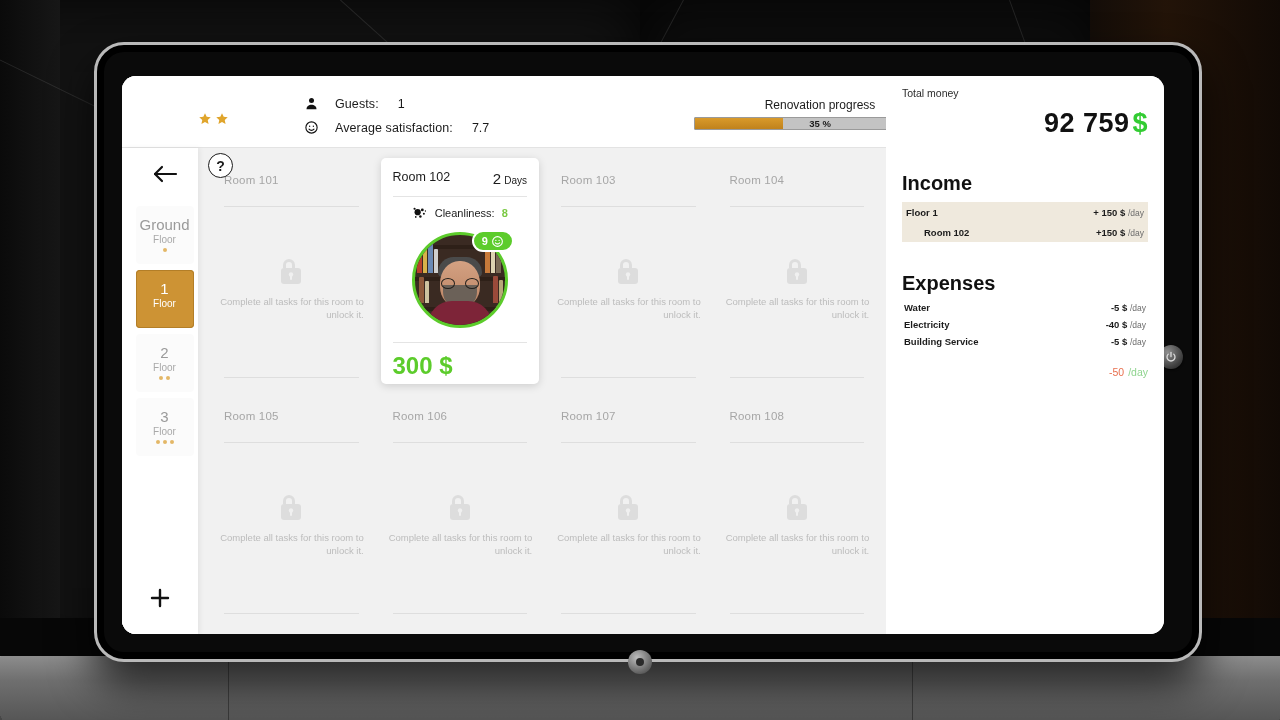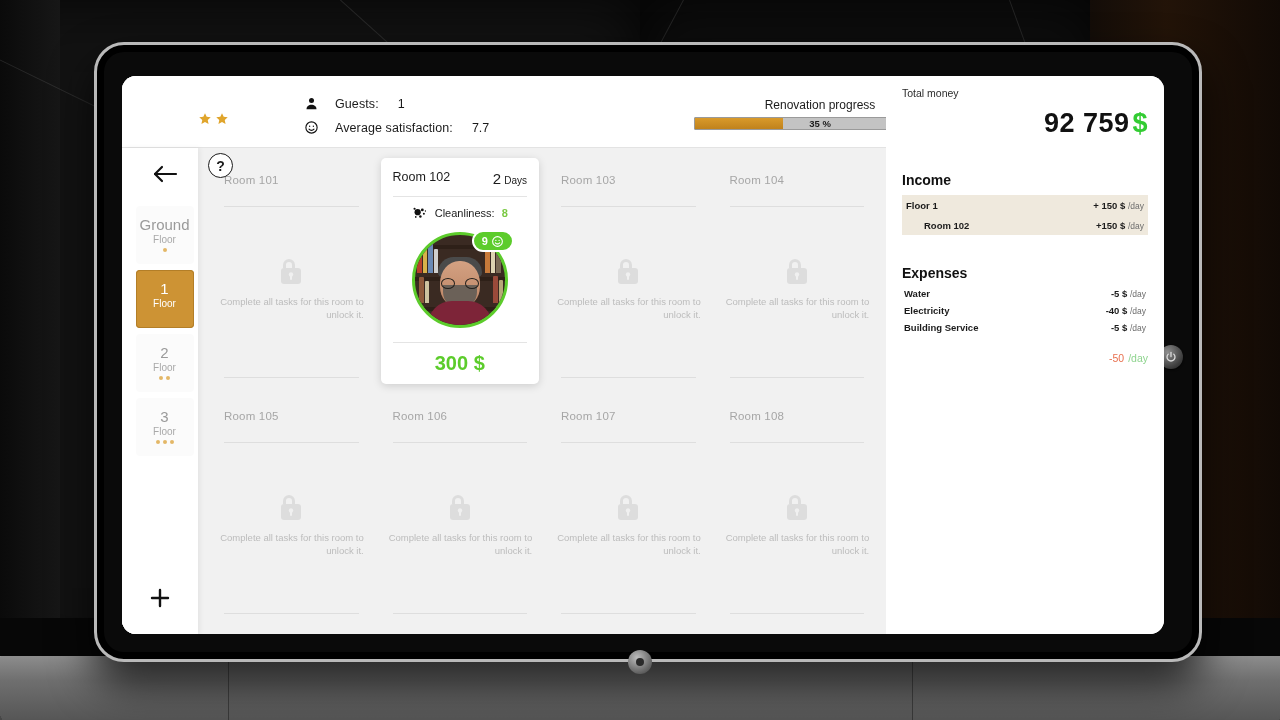--- a/index.html
+++ b/index.html
@@ -252,35 +252,35 @@
   .badge {
     position:absolute; right: -6px; top: -2px;
     height: 22px; min-width: 42px; border-radius: 11px;
     background:#5ccc2b; border: 2px solid #ffffff;
     display:flex; align-items:center; justify-content:center; gap:3px;
     padding: 0 6px;
   }
   .badge-num { font-size: 11px; font-weight:bold; color:#ffffff; }
   .badge-face { width: 13px; height: 13px; }
   .price-rule { height:1px; background:#e4e4e4; margin: 14px 0 0 0; }
-  .price { text-align:center; font-size: 20px; font-weight:bold; color:#5ccc2b; margin-top: 9px; }
+  .price { font-size: 24px; font-weight:bold; color:#5ccc2b; margin-top: 9px; }
 
   
   #finance {
     width: 278px; height: 558px; background:#ffffff;
     display:flex; flex-direction:column; position:relative;
   }
   #fin-body { flex: 1; padding: 11px 16px 0 16px; overflow:hidden; }
   .fin-toplabel { font-size: 10.5px; color:#2b2b2b; }
   .fin-total {
     text-align:right; font-size: 27px; font-weight:bold; color:#111;
     letter-spacing:.5px; margin-top: 9px;
   }
   .fin-total .cur { color:#33cc33; margin-left: 3px; }
-  .fin-h2 { font-size: 14px; font-weight:bold; color:#111; margin-top: 33px; }
+  .fin-h2 { font-size: 20px; font-weight:bold; color:#111; margin-top: 33px; }
   .fin-table { margin-top: 7px; }
   .fin-row {
     display:flex; justify-content:space-between; align-items:center;
     height: 20px; padding: 0 4px; font-size: 9.5px; color:#1b1b1b;
   }
   .fin-row.hl { background:#efe9dd; }
   .fin-row .k { font-weight:bold; }
   .fin-row .k.sub { padding-left: 18px; }
   .fin-row .v { font-weight:bold; }
   .fin-row .unit { font-weight:normal; color:#6c6c6c; font-size: 8.5px; }

